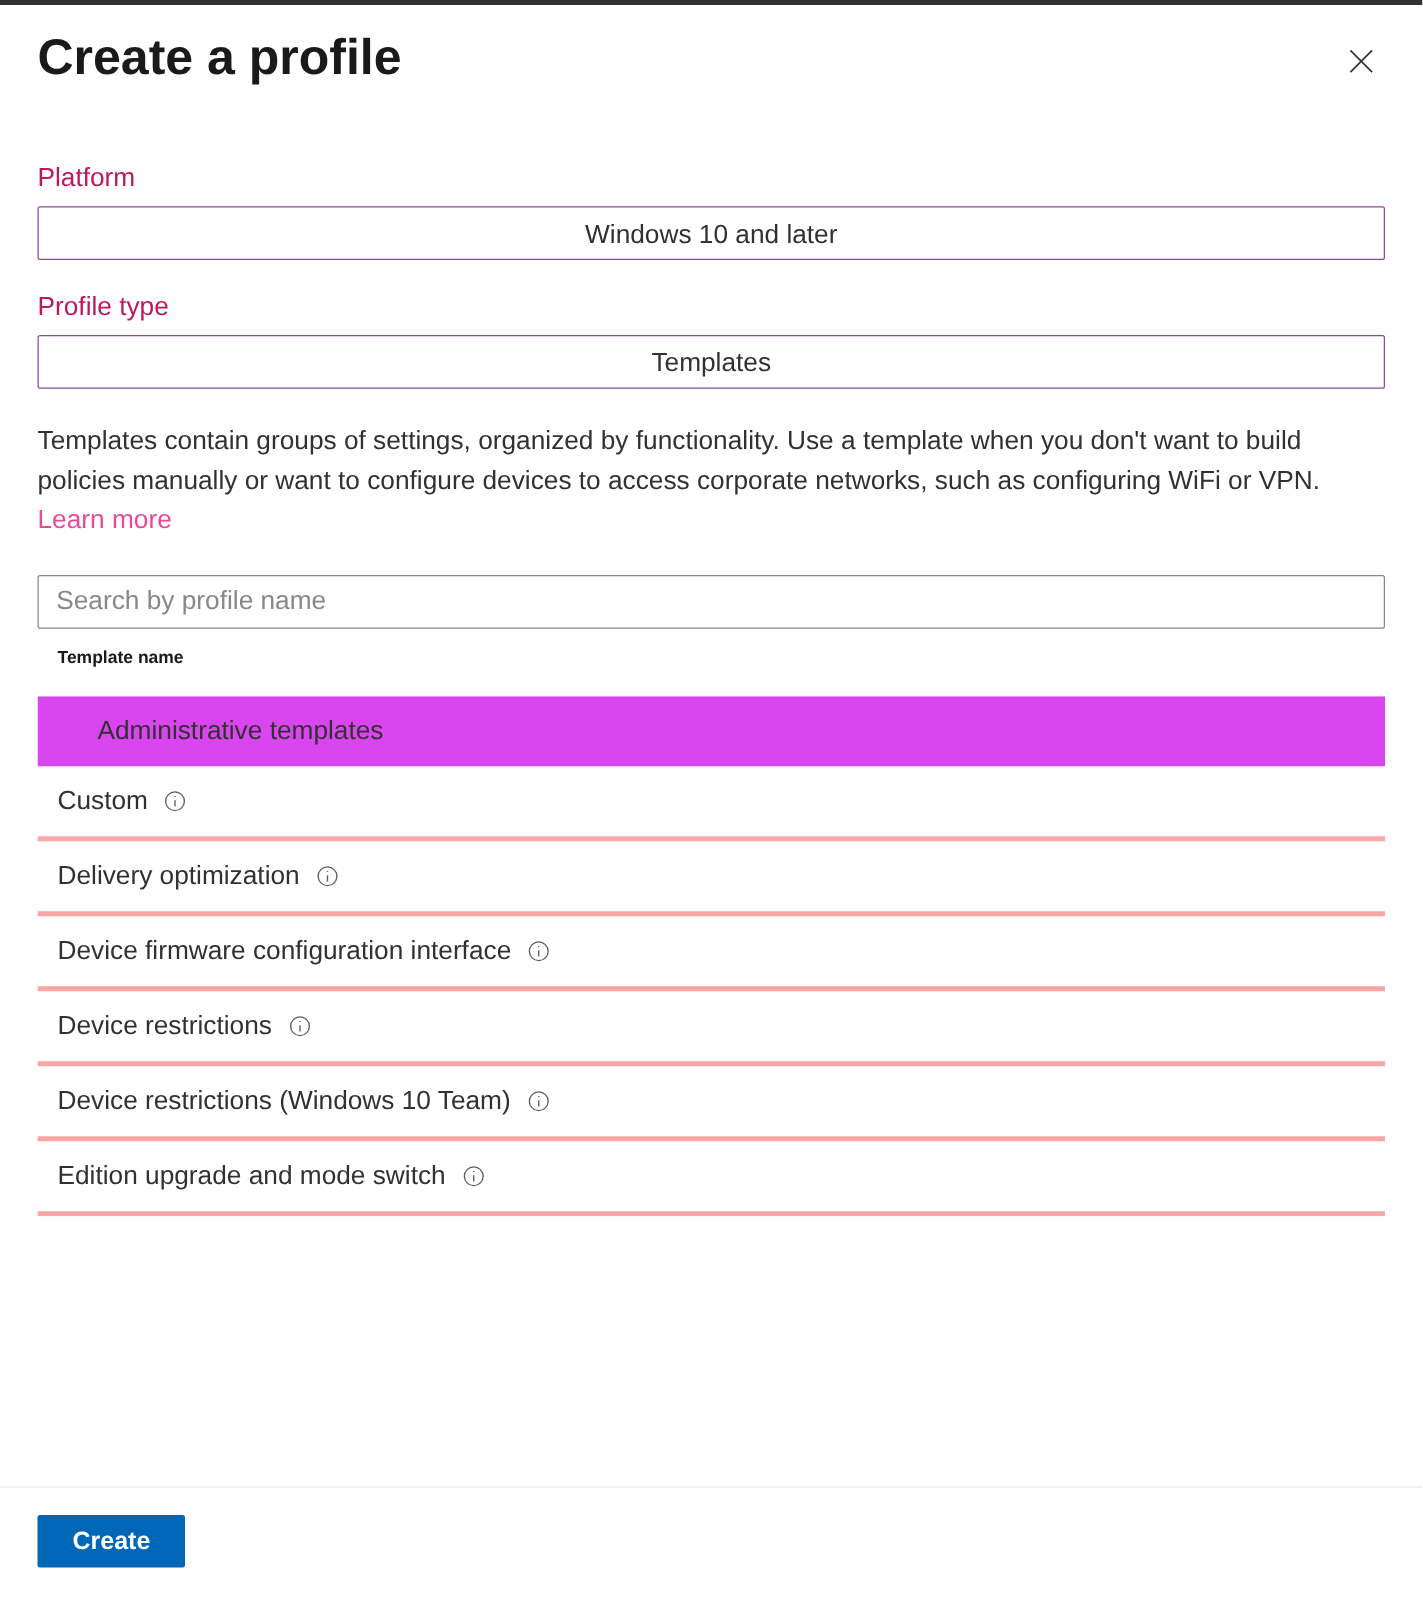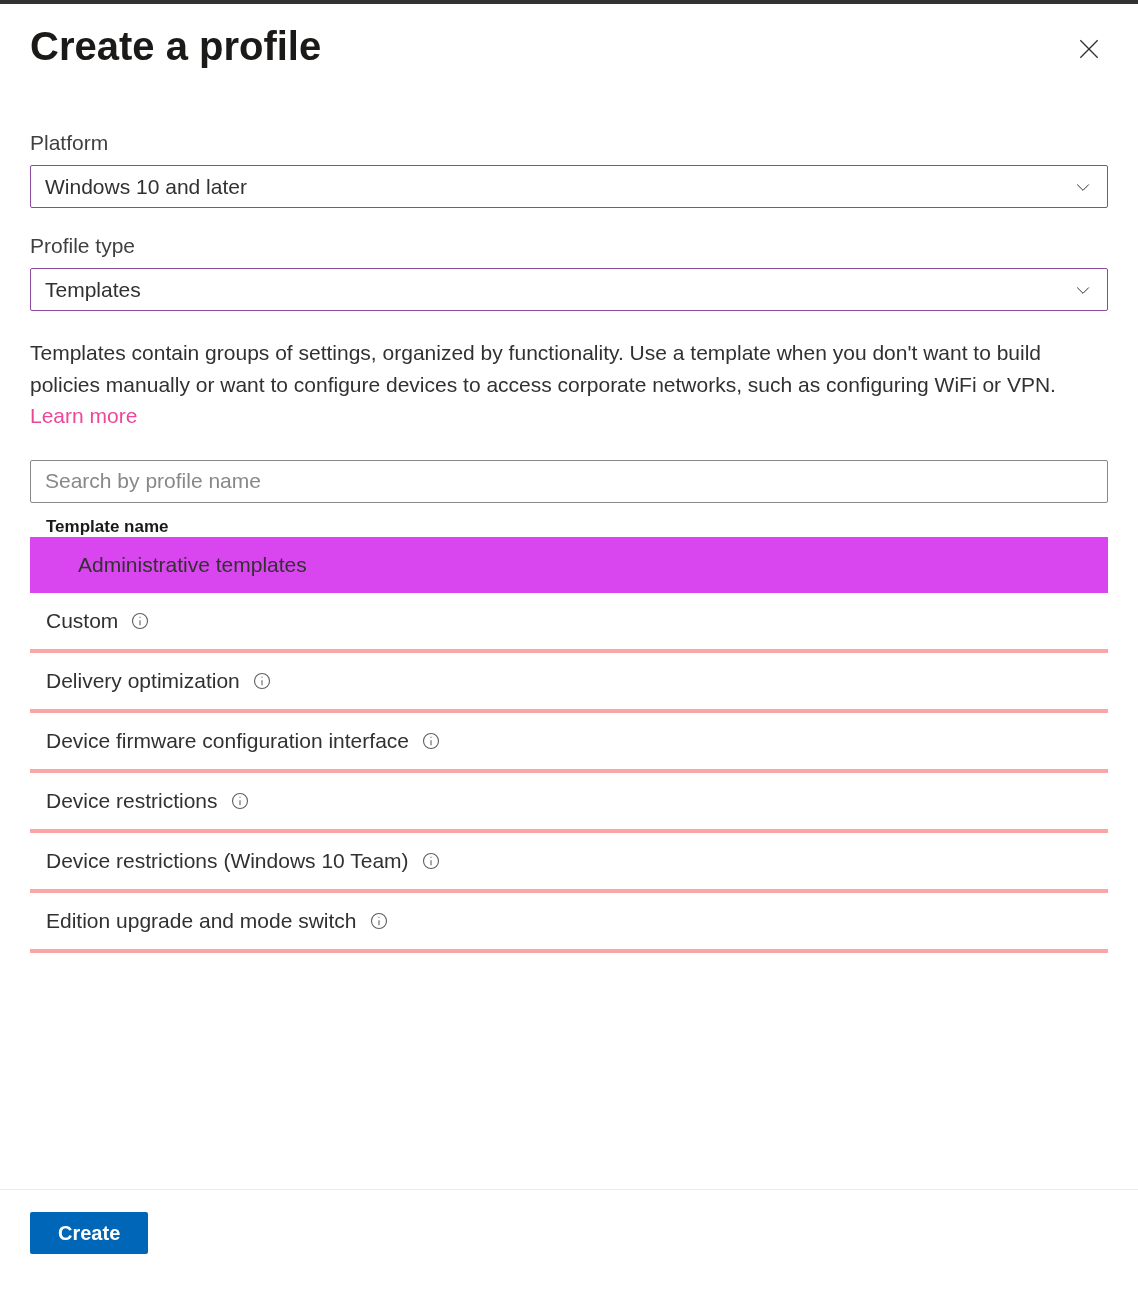--- a/index.html
+++ b/index.html
@@ -47,37 +47,38 @@
       width: 26px;
       height: 26px;
       stroke: #323130;
       stroke-width: 1.2;
     }
     .field-block {
       margin-bottom: 26px;
     }
     .field-label {
       font-size: 21px;
-      color: #404040;
+      color: #be185d;
       margin-bottom: 10px;
       display: block;
     }
     .select-box {
       width: 100%;
       border: 1px solid #8a4a9e;
       border-radius: 2px;
       background: #fff;
       padding: 10px 14px;
       font-size: 21px;
       color: #323130;
       display: flex;
       justify-content: space-between;
       align-items: center;
       cursor: pointer;
       height: 43px;
+      flex-direction: column;
     }
     .select-box .chev {
       width: 20px;
       height: 20px;
       stroke: #323130;
       stroke-width: 1.2;
       fill: none;
     }
     .description {
       font-size: 21px;
@@ -98,23 +99,23 @@
       padding: 10px 14px;
       font-size: 21px;
       color: #323130;
       height: 43px;
       outline: none;
     }
     .search-input::placeholder {
       color: #888;
     }
     .table-header {
-      font-size: 17px;
+      font-size: 14px;
       font-weight: 700;
-      padding: 14px 16px 0 16px;
+      padding: 14px 16px 24px 16px;
       color: #1b1a19;
     }
     .template-list {
       width: 100%;
     }
     .template-row {
       padding: 16px 16px;
       font-size: 21px;
       color: #323130;
       border-bottom: 4px solid #fca5a5;

